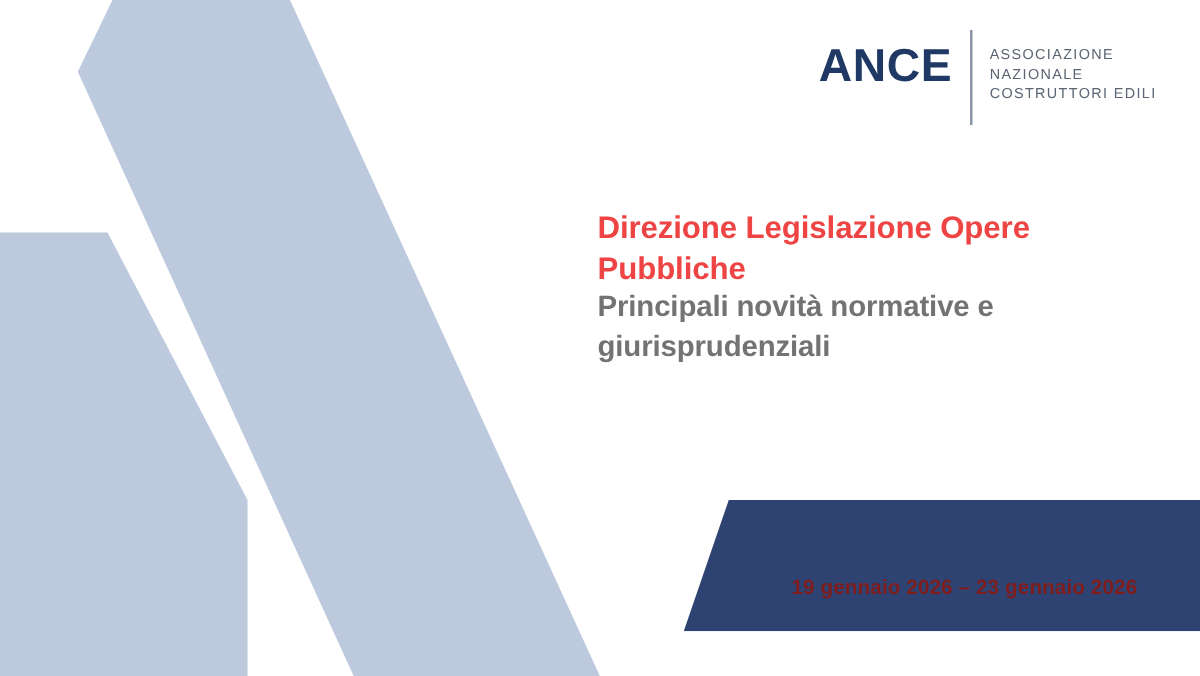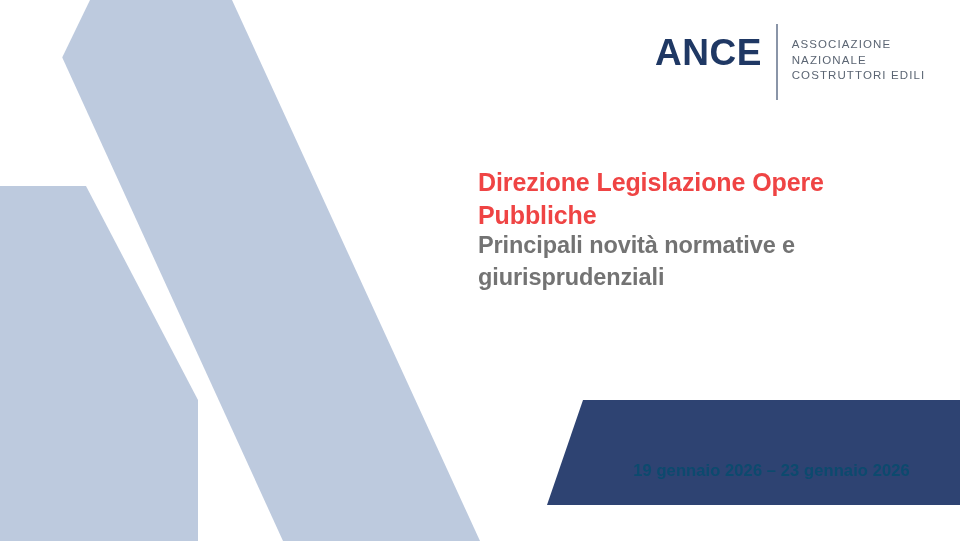--- a/index.html
+++ b/index.html
@@ -102,21 +102,21 @@
   }
   .date-text {
     position: absolute;
     left: 0;
     top: 0;
     width: 413px;
     height: 105px;
     display: flex;
     align-items: center;
     justify-content: center;
-    color: #0c4a6e;
+    color: #7f1d1d;
     font-size: 16.5px;
     font-weight: bold;
     padding-top: 36px;
     padding-left: 36px;
     box-sizing: border-box;
     letter-spacing: 0.1px;
   }
 
   
   .top-mark {

